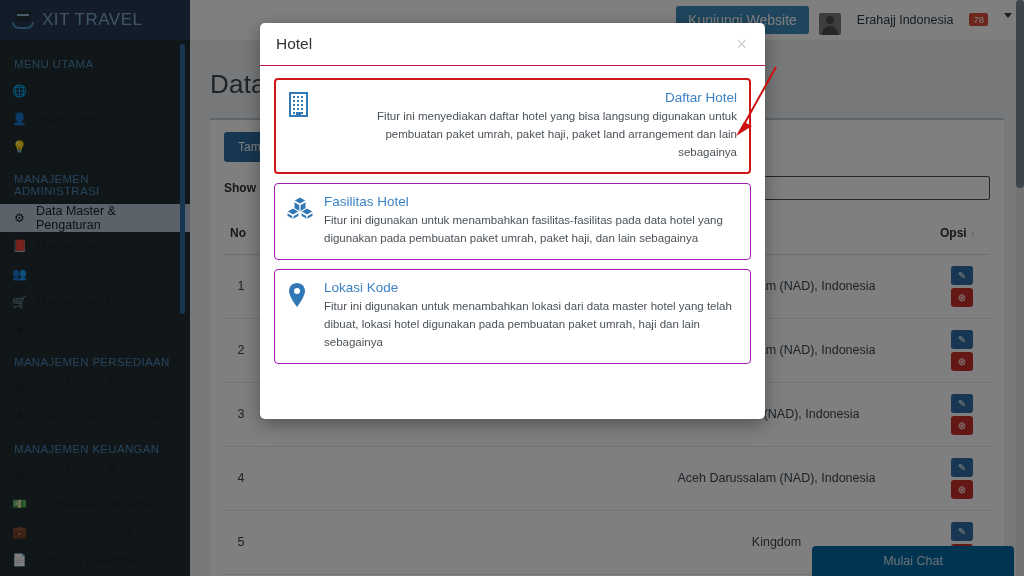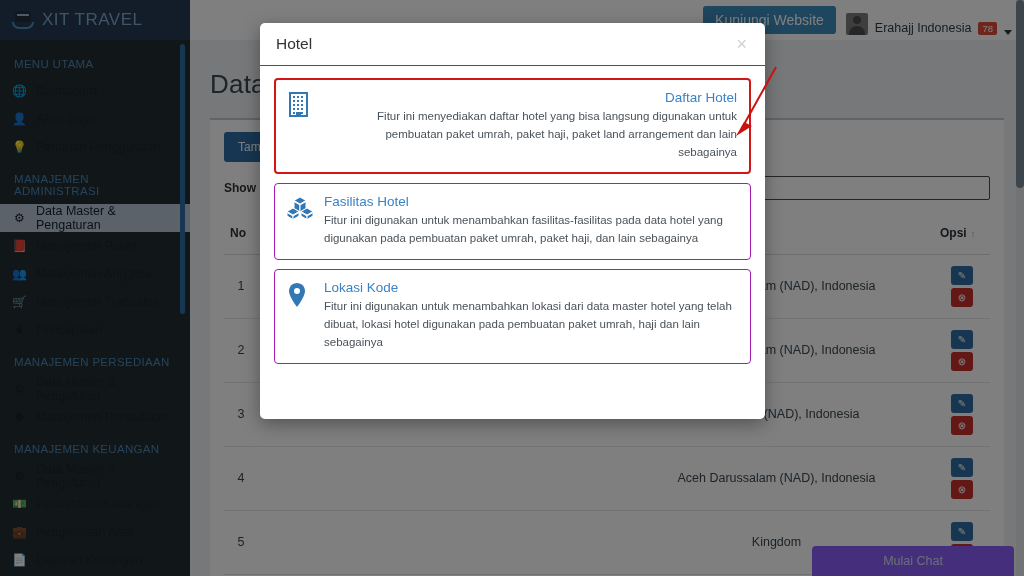--- a/index.html
+++ b/index.html
@@ -71,21 +71,21 @@
   }
   .topbar {
     height: 40px; background: #ffffff; display: flex; align-items: center;
     justify-content: flex-end; padding-right: 12px; gap: 10px;
   }
   .visit-btn {
     background: #3c8dbc; color: #fff; font-size: 14px;
     padding: 6px 12px; border-radius: 3px; border: none; cursor: pointer;
     white-space: nowrap;
   }
-  .user-box { display: flex; align-items: flex-end; gap: 7px; cursor: pointer; margin-top: 8px; }
+  .user-box { display: flex; align-items: flex-start; gap: 16px; cursor: pointer; margin-top: 8px; }
   .avatar {
     width: 22px; height: 22px; border-radius: 2px; background: #7c7c7c;
     position: relative; overflow: hidden; flex: none;
   }
   .avatar:before {
     content: ""; position: absolute; left: 7px; top: 3px;
     width: 8px; height: 8px; border-radius: 50%; background: #4c4c4c;
   }
   .avatar:after {
     content: ""; position: absolute; left: 3px; top: 13px;
@@ -179,21 +179,21 @@
   .opt-ic svg { display: block; }
   .opt-title { color: #3b82c4; font-size: 13.5px; margin-bottom: 3px; }
   .opt-desc { font-size: 11.5px; color: #4a5259; line-height: 1.55; }
 
   
   .arrow-svg { position: absolute; left: 0; top: 0; pointer-events: none; }
 
   
   .chat-widget {
     position: absolute; right: 10px; bottom: 0; width: 202px; height: 30px;
-    background: #8b5cf6; color: #cfe0ee; font-size: 12.5px;
+    background: #0369a1; color: #cfe0ee; font-size: 12.5px;
     display: flex; align-items: center; justify-content: center;
     border-radius: 4px 4px 0 0; cursor: pointer;
   }
   .scroll-track {
     position: absolute; right: 0; top: 0; width: 8px; height: 576px;
     background: #e3e7ea;
   }
   .scroll-thumb {
     position: absolute; right: 0; top: 0; width: 8px; height: 188px;
     background: #7b8b99; border-radius: 4px;

